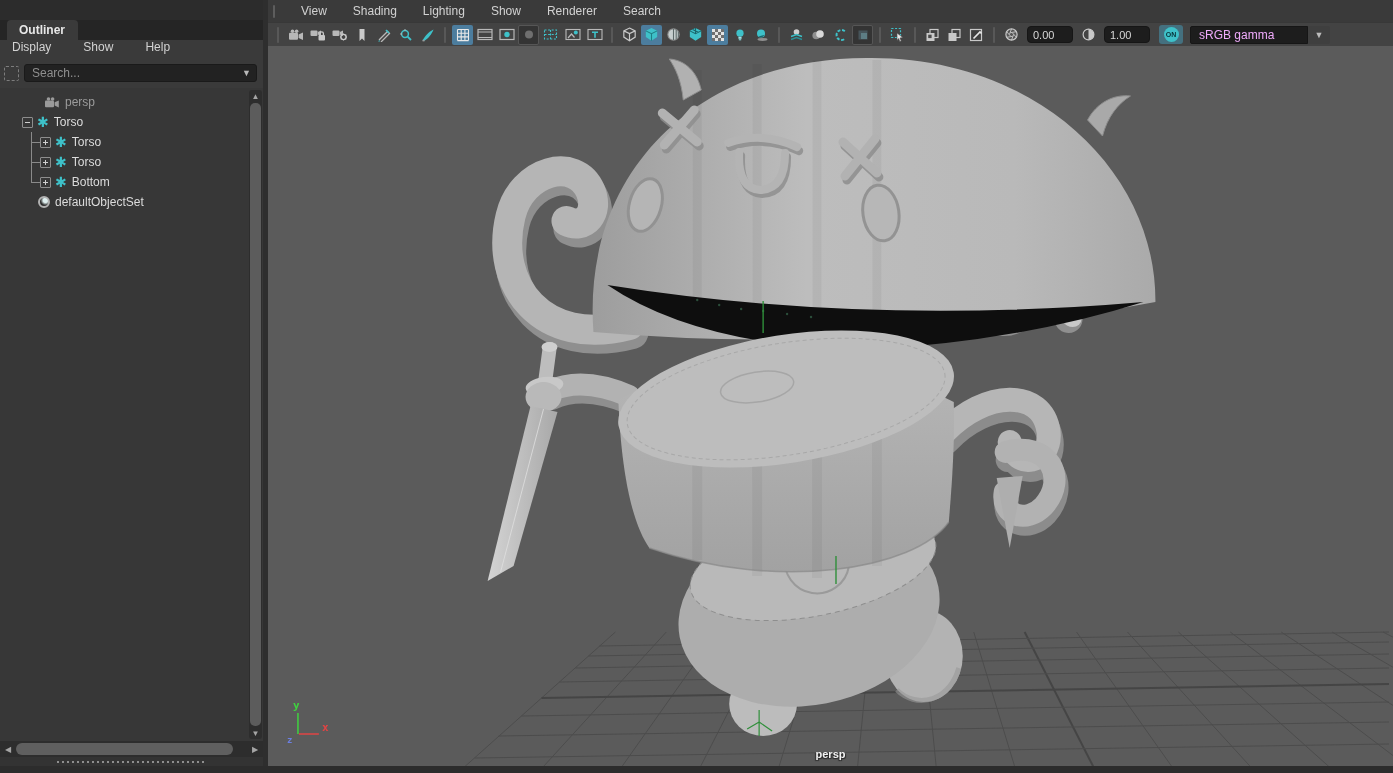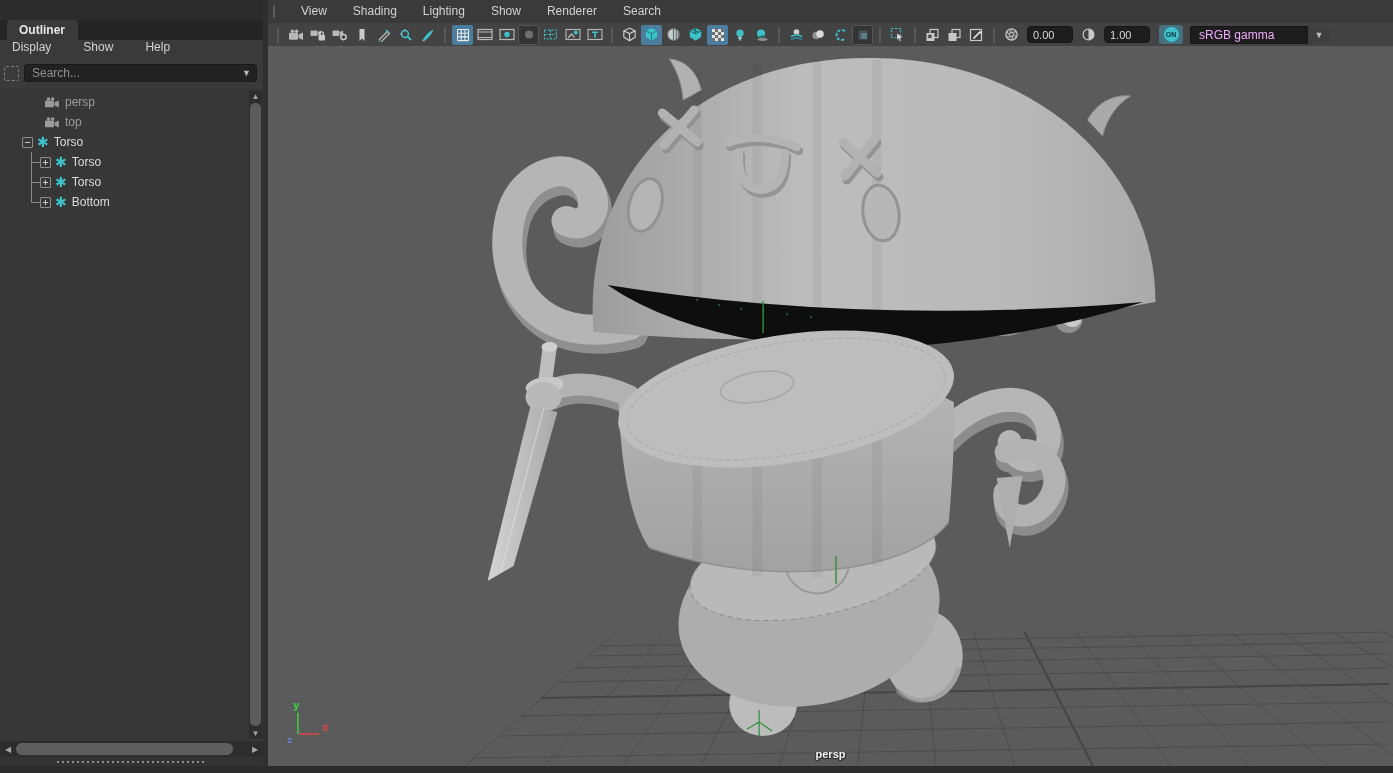--- a/index.html
+++ b/index.html
@@ -119,32 +119,20 @@
         <span class="camicon">
           <svg width="16" height="11" viewBox="0 0 16 11">
               <circle cx="4.5" cy="2" r="1.8" fill="#9a9a9a"></circle>
               <circle cx="8.6" cy="2" r="1.8" fill="#9a9a9a"></circle>
               <rect x="1" y="3.6" width="9" height="6.6" rx="1" fill="#9a9a9a"></rect>
               <path d="M10.6 5.3 L14.8 3.4 V10.4 L10.6 8.5 Z" fill="#9a9a9a"></path>
             </svg>
         </span>
         <span class="tlabel">persp</span>
       </div>
-      <div class="trow muted">
-        <span class="cam-pad"></span>
-        <span class="camicon">
-          <svg width="16" height="11" viewBox="0 0 16 11">
-              <circle cx="4.5" cy="2" r="1.8" fill="#9a9a9a"></circle>
-              <circle cx="8.6" cy="2" r="1.8" fill="#9a9a9a"></circle>
-              <rect x="1" y="3.6" width="9" height="6.6" rx="1" fill="#9a9a9a"></rect>
-              <path d="M10.6 5.3 L14.8 3.4 V10.4 L10.6 8.5 Z" fill="#9a9a9a"></path>
-            </svg>
-        </span>
-        <span class="tlabel">top</span>
-      </div>
 
       <div class="trow">
         <span class="body-pad"></span>
         <span class="exp minus"></span>
         <span class="ast">✱</span>
         <span class="tlabel">Torso</span>
       </div>
       <div class="trow">
         <span class="child-pad"></span>
           <span class="conn"></span>
@@ -160,20 +148,25 @@
         <span class="tlabel">Torso</span>
       </div>
       <div class="trow">
         <span class="child-pad"></span>
           <span class="conn last"></span>
         <span class="exp plus"></span>
         <span class="ast">✱</span>
         <span class="tlabel">Bottom</span>
       </div>
 
+      <div class="trow">
+        <span class="set-pad"></span>
+        <span class="seticon"></span>
+        <span class="tlabel">defaultObjectSet</span>
+      </div>
 
       <div class="vsb">
         <span class="arr up">▲</span>
         <span class="thumb"></span>
         <span class="arr dn">▼</span>
       </div>
     </div>
 
     <div class="ol-hscroll">
       <span class="arr">◀</span>

